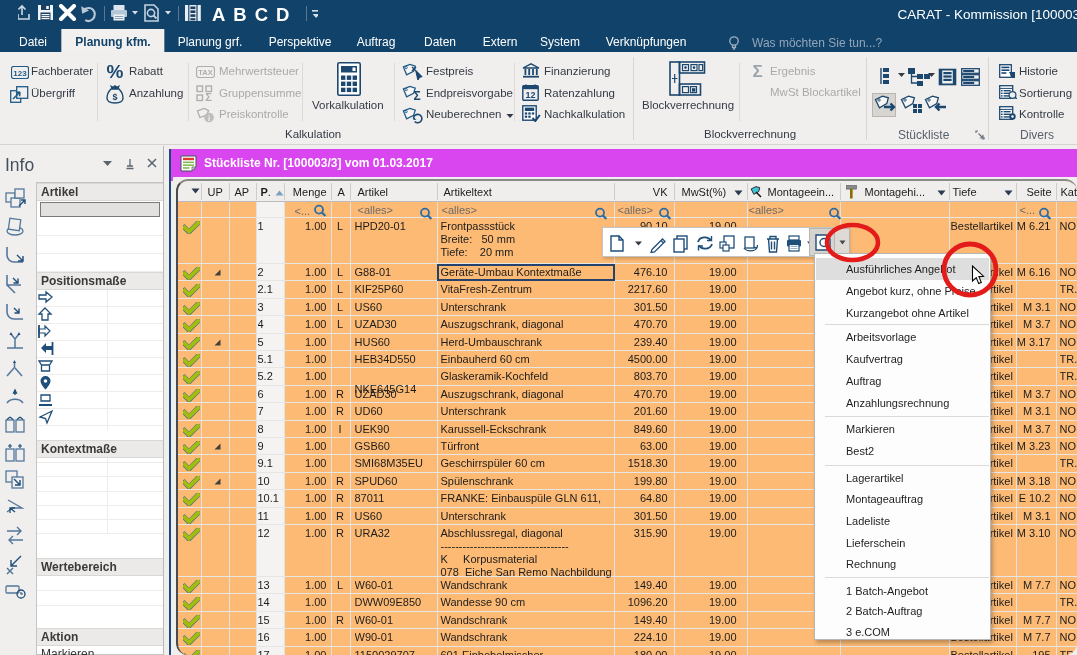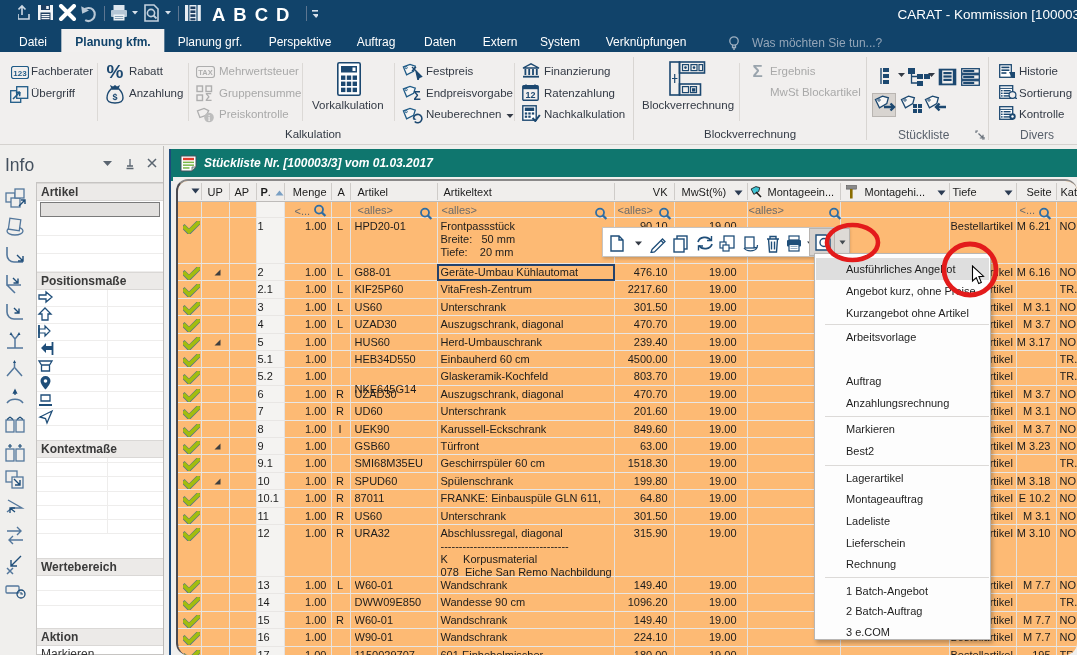--- a/index.html
+++ b/index.html
@@ -16,21 +16,21 @@
 .glab { position:absolute; top:128px; font-size:12px; color:#58606b; text-align:center; }
 .gsep { position:absolute; top:57px; width:1px; height:83px; background:#d8d5d2; }
 .isep { position:absolute; top:63px; width:1px; height:58px; background:#dcd9d6; }
 
 #infopanel { left:0; top:146px; width:166px; height:509px; background:#f0efed; }
 #infobody { position:absolute; left:36px; top:182px; width:128px; height:473px; background:#fff; border:1px solid #c6c4c2; border-right:1px solid #b5b3b1;}
 .sech { position:absolute; left:0; width:126px; background:#eceae8; border-top:1px solid #dad8d6; border-bottom:1px solid #dad8d6; font-size:12px; font-weight:bold; color:#3a3a3a; padding:1px 0 1px 4px; }
 .frow { position:absolute; left:0; width:126px; border-bottom:1px solid #eeedec; }
 
 #docwin { left:169px; top:149px; width:908px; height:506px; background:#f0efed; border-left:2px solid #1d4a7c; }
-#doctitle { position:absolute; left:0; top:0; width:906px; height:32px; background:#0f766e;font-style:italic; }
+#doctitle { position:absolute; left:0; top:0; width:906px; height:32px; background:#d946ef; }
 #doctitle span { position:absolute; left:33px; top:7px; color:#fff; font-size:12px; font-weight:bold; }
 #grid { position:absolute; left:4.5px; top:30px; width:901px; height:476px; background:#fdba74; border-left:2.5px solid #4a4a50; border-top:2px solid #8b8989; overflow:hidden;border-radius:12px; }
 
 #ghead { position:absolute; left:0; top:0; width:899px; height:21px; background:#f0eeec; border-bottom:1px solid #bdbbb9; }
 .hcell { position:absolute; top:0; height:20px; font-size:11px; color:#1c1c1c; }
 .hline { position:absolute; top:2px; width:1px; height:17px; background:#cfccc9; }
 .vline { position:absolute; top:21px; width:1px; background:#e4e2e0; }
 .cell { position:absolute; font-size:11px; color:#1c1c1c; white-space:nowrap; overflow:hidden; }
 .num { text-align:right; }
 .gray { color:#6b6b6b; }
@@ -665,21 +665,21 @@
       </div>
 <div class="abs" style="left:36px;top:88px">
         <svg width="7" height="7" viewBox="0 0 7 7" style="display:block">
           <path d="M6.5 0.5 V6.5 H0.5 Z" fill="#3f3f3f"></path>
         </svg>
       </div>
 <div class="cell" style="left:80px;top:85px;width:26px">2</div>
 <div class="cell num" style="left:108px;top:85px;width:41px">1.00</div>
 <div class="cell" style="left:153px;top:85px;width:19px;text-align:center">L</div>
 <div class="cell" style="left:177px;top:85px;width:80px">G88-01</div>
-<div class="cell" style="left:263px;top:85px;width:172px;line-height:13px;white-space:nowrap;overflow:visible;height:14px">Geräte-Umbau Kühlautomat</div>
+<div class="cell" style="left:263px;top:85px;width:172px;line-height:13px;white-space:nowrap;overflow:visible;height:14px">Geräte-Umbau Kontextmaße</div>
 <div class="cell num" style="left:430px;top:85px;width:60px">476.10</div>
 <div class="cell num" style="left:499px;top:85px;width:60px">19.00</div>
 <div class="cell" style="left:773px;top:85px;width:64px">Bestellartikel</div>
 <div class="cell num" style="left:839px;top:85px;width:34px">M 6.16</div>
 <div class="cell" style="left:882px;top:85px;width:18px">NO</div>
 <div class="abs" style="left:0;top:117px;width:899px;height:1px;background:#e8e6e4"></div>
 <div class="abs" style="left:5px;top:103px">
         <svg width="17" height="13" viewBox="0 0 17 13" style="display:block">
           <path d="M1.5 6.5 L6 11 L15.5 1.5" fill="none" stroke="#527588" stroke-width="5.0" stroke-linecap="square"></path>
           <path d="M1.8 6.5 L6 10.6 L15.2 1.8" fill="none" stroke="#a2bd0e" stroke-width="3.8" stroke-linecap="square"></path>
@@ -1079,20 +1079,21 @@
     </svg>
 <svg class="icon" style="left:236px;top:12px" width="7" height="5" viewBox="0 0 7 5">
       <path d="M0.5 0.5 h6 l-3 4 Z" fill="#444a50"></path>
     </svg>
 </div>
 <div class="abs" id="ctxmenu">
 <div class="mi" style="top:4px;background:#dedede;">Ausführliches Angebot</div>
 <div class="mi" style="top:26px;">Angebot kurz, ohne Preise</div>
 <div class="mi" style="top:48px;">Kurzangebot ohne Artikel</div>
 <div class="mi" style="top:72px;">Arbeitsvorlage</div>
+<div class="mi" style="top:94px;">Kaufvertrag</div>
 <div class="mi" style="top:116px;">Auftrag</div>
 <div class="mi" style="top:138px;">Anzahlungsrechnung</div>
 <div class="mi" style="top:164px;">Markieren</div>
 <div class="mi" style="top:186px;">Best2</div>
 <div class="mi" style="top:234px;">Montageauftrag</div>
 <div class="mi" style="top:213px;">Lagerartikel</div>
 <div class="mi" style="top:256px;">Ladeliste</div>
 <div class="mi" style="top:278px;">Lieferschein</div>
 <div class="mi" style="top:299px;">Rechnung</div>
 <div class="mi" style="top:326px;">1 Batch-Angebot</div>

